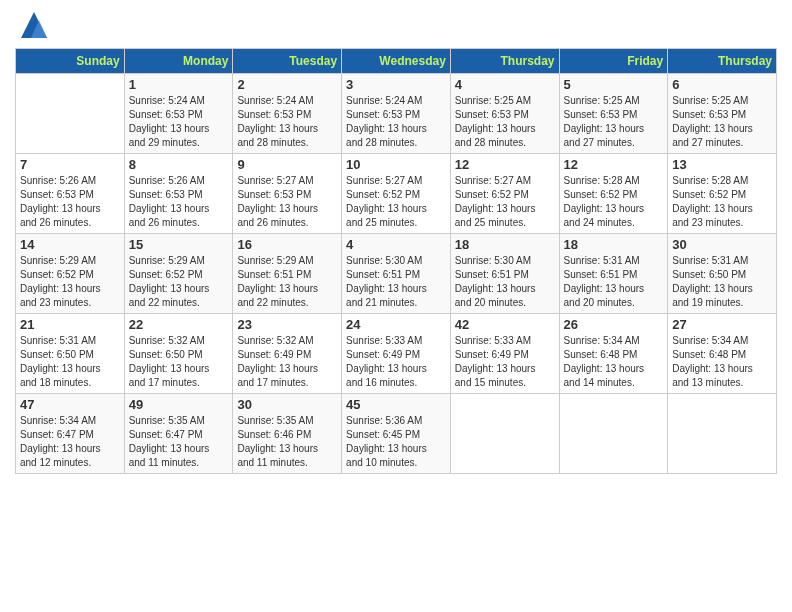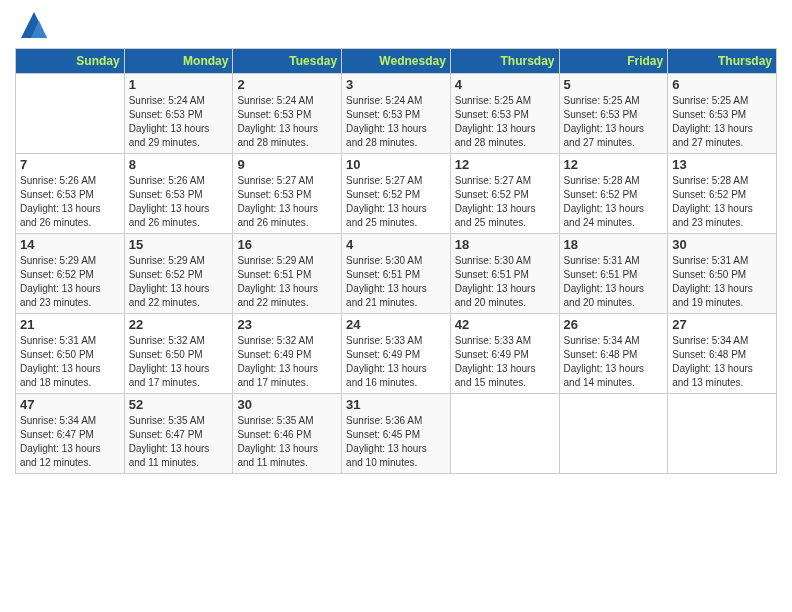--- a/index.html
+++ b/index.html
@@ -333,35 +333,35 @@
         </tr>
         <tr>
           <td>
             <span class="day-number">47</span>
             <div class="day-info" style="white-space: pre-line;">Sunrise: 5:34 AM
 Sunset: 6:47 PM
 Daylight: 13 hours
 and 12 minutes.</div>
           </td>
           <td>
-            <span class="day-number">52</span>
+            <span class="day-number">49</span>
             <div class="day-info" style="white-space: pre-line;">Sunrise: 5:35 AM
 Sunset: 6:47 PM
 Daylight: 13 hours
 and 11 minutes.</div>
           </td>
           <td>
             <span class="day-number">30</span>
             <div class="day-info" style="white-space: pre-line;">Sunrise: 5:35 AM
 Sunset: 6:46 PM
 Daylight: 13 hours
 and 11 minutes.</div>
           </td>
           <td>
-            <span class="day-number">31</span>
+            <span class="day-number">45</span>
             <div class="day-info" style="white-space: pre-line;">Sunrise: 5:36 AM
 Sunset: 6:45 PM
 Daylight: 13 hours
 and 10 minutes.</div>
           </td>
           <td class="empty-cell"></td>
           <td class="empty-cell"></td>
           <td class="empty-cell"></td>
         </tr>
       </tbody>

